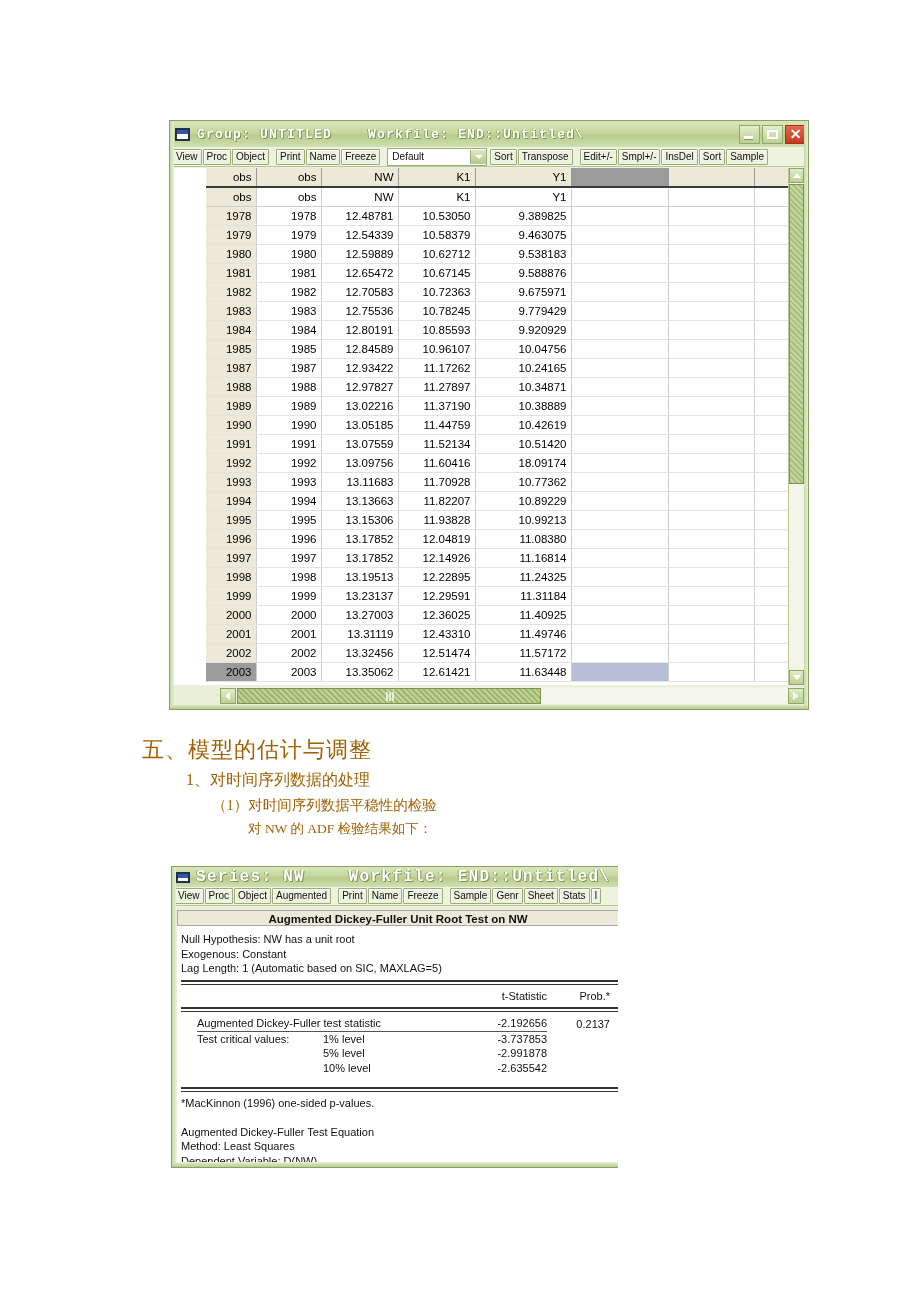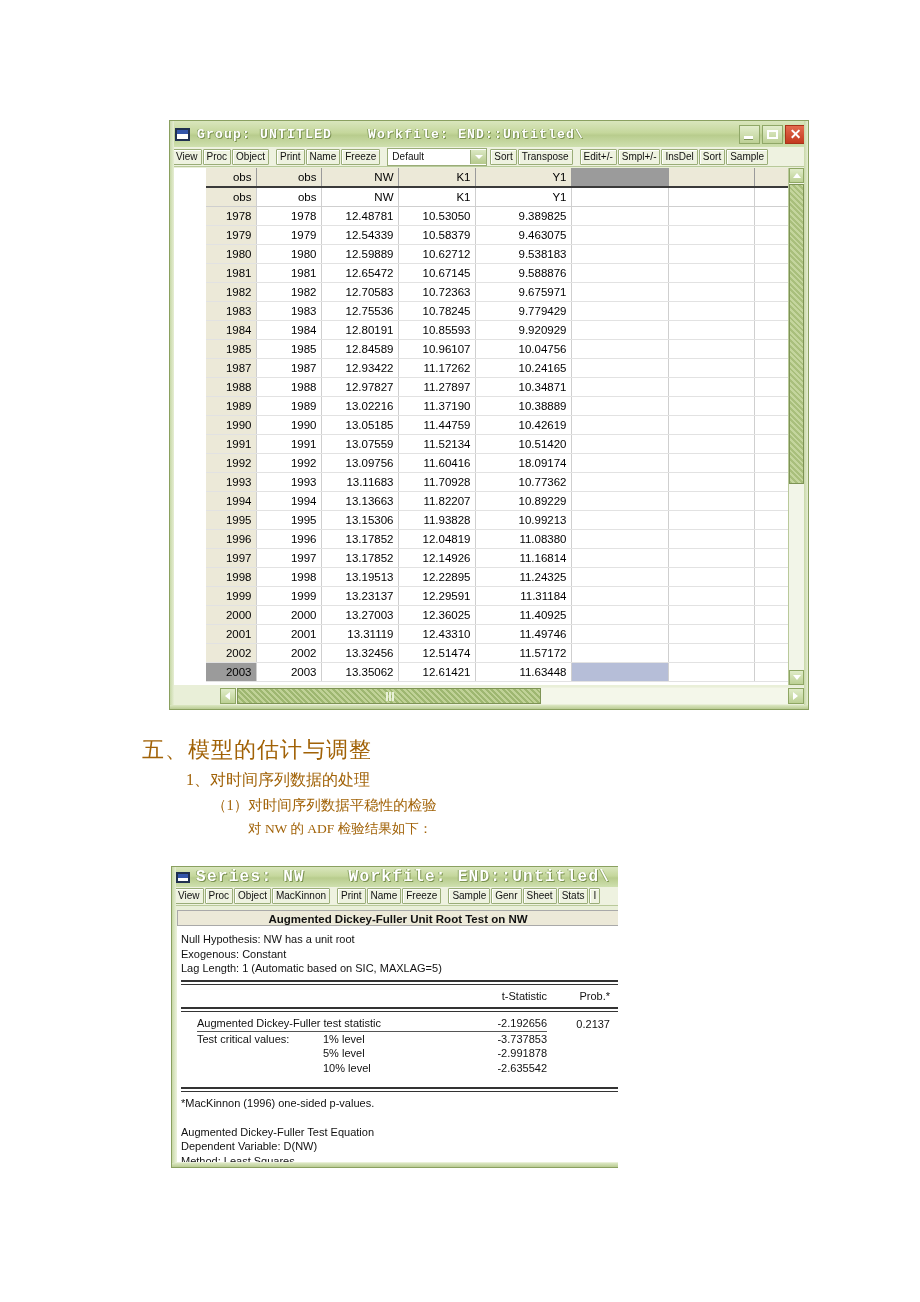--- a/index.html
+++ b/index.html
@@ -749,21 +749,21 @@
 
   <div class="titlebar">
     <span class="title-icon"></span>
     <span class="title-text">Series: NW    Workfile: END::Untitled\</span>
   </div>
 
   <div class="toolbar">
     <span class="tb-btn">View</span>
     <span class="tb-btn">Proc</span>
     <span class="tb-btn">Object</span>
-    <span class="tb-btn">MacKinnon</span>
+    <span class="tb-btn">Augmented</span>
     <span class="tb-gap"></span>
     <span class="tb-btn">Print</span>
     <span class="tb-btn">Name</span>
     <span class="tb-btn">Freeze</span>
     <span class="tb-gap"></span>
     <span class="tb-btn">Sample</span>
     <span class="tb-btn">Genr</span>
     <span class="tb-btn">Sheet</span>
     <span class="tb-btn">Stats</span>
     <span class="tb-btn">I</span>
@@ -809,20 +809,20 @@
           <span class="c-prob"></span>
         </div>
       </div>
 
     <div class="spacer-8"></div>
     <div class="rule-dbl"></div>
 
     <div class="s-line">*MacKinnon (1996) one-sided p-values.</div>
     <div class="spacer-14"></div>
     <div class="s-line">Augmented Dickey-Fuller Test Equation</div>
+    <div class="s-line">Method: Least Squares</div>
     <div class="s-line">Dependent Variable: D(NW)</div>
-    <div class="s-line">Method: Least Squares</div>
 
   </div>
 
   <div class="ev-frame-l"></div>
   <div class="ev-frame-b"></div>
 </div>
 
 </body></html>

